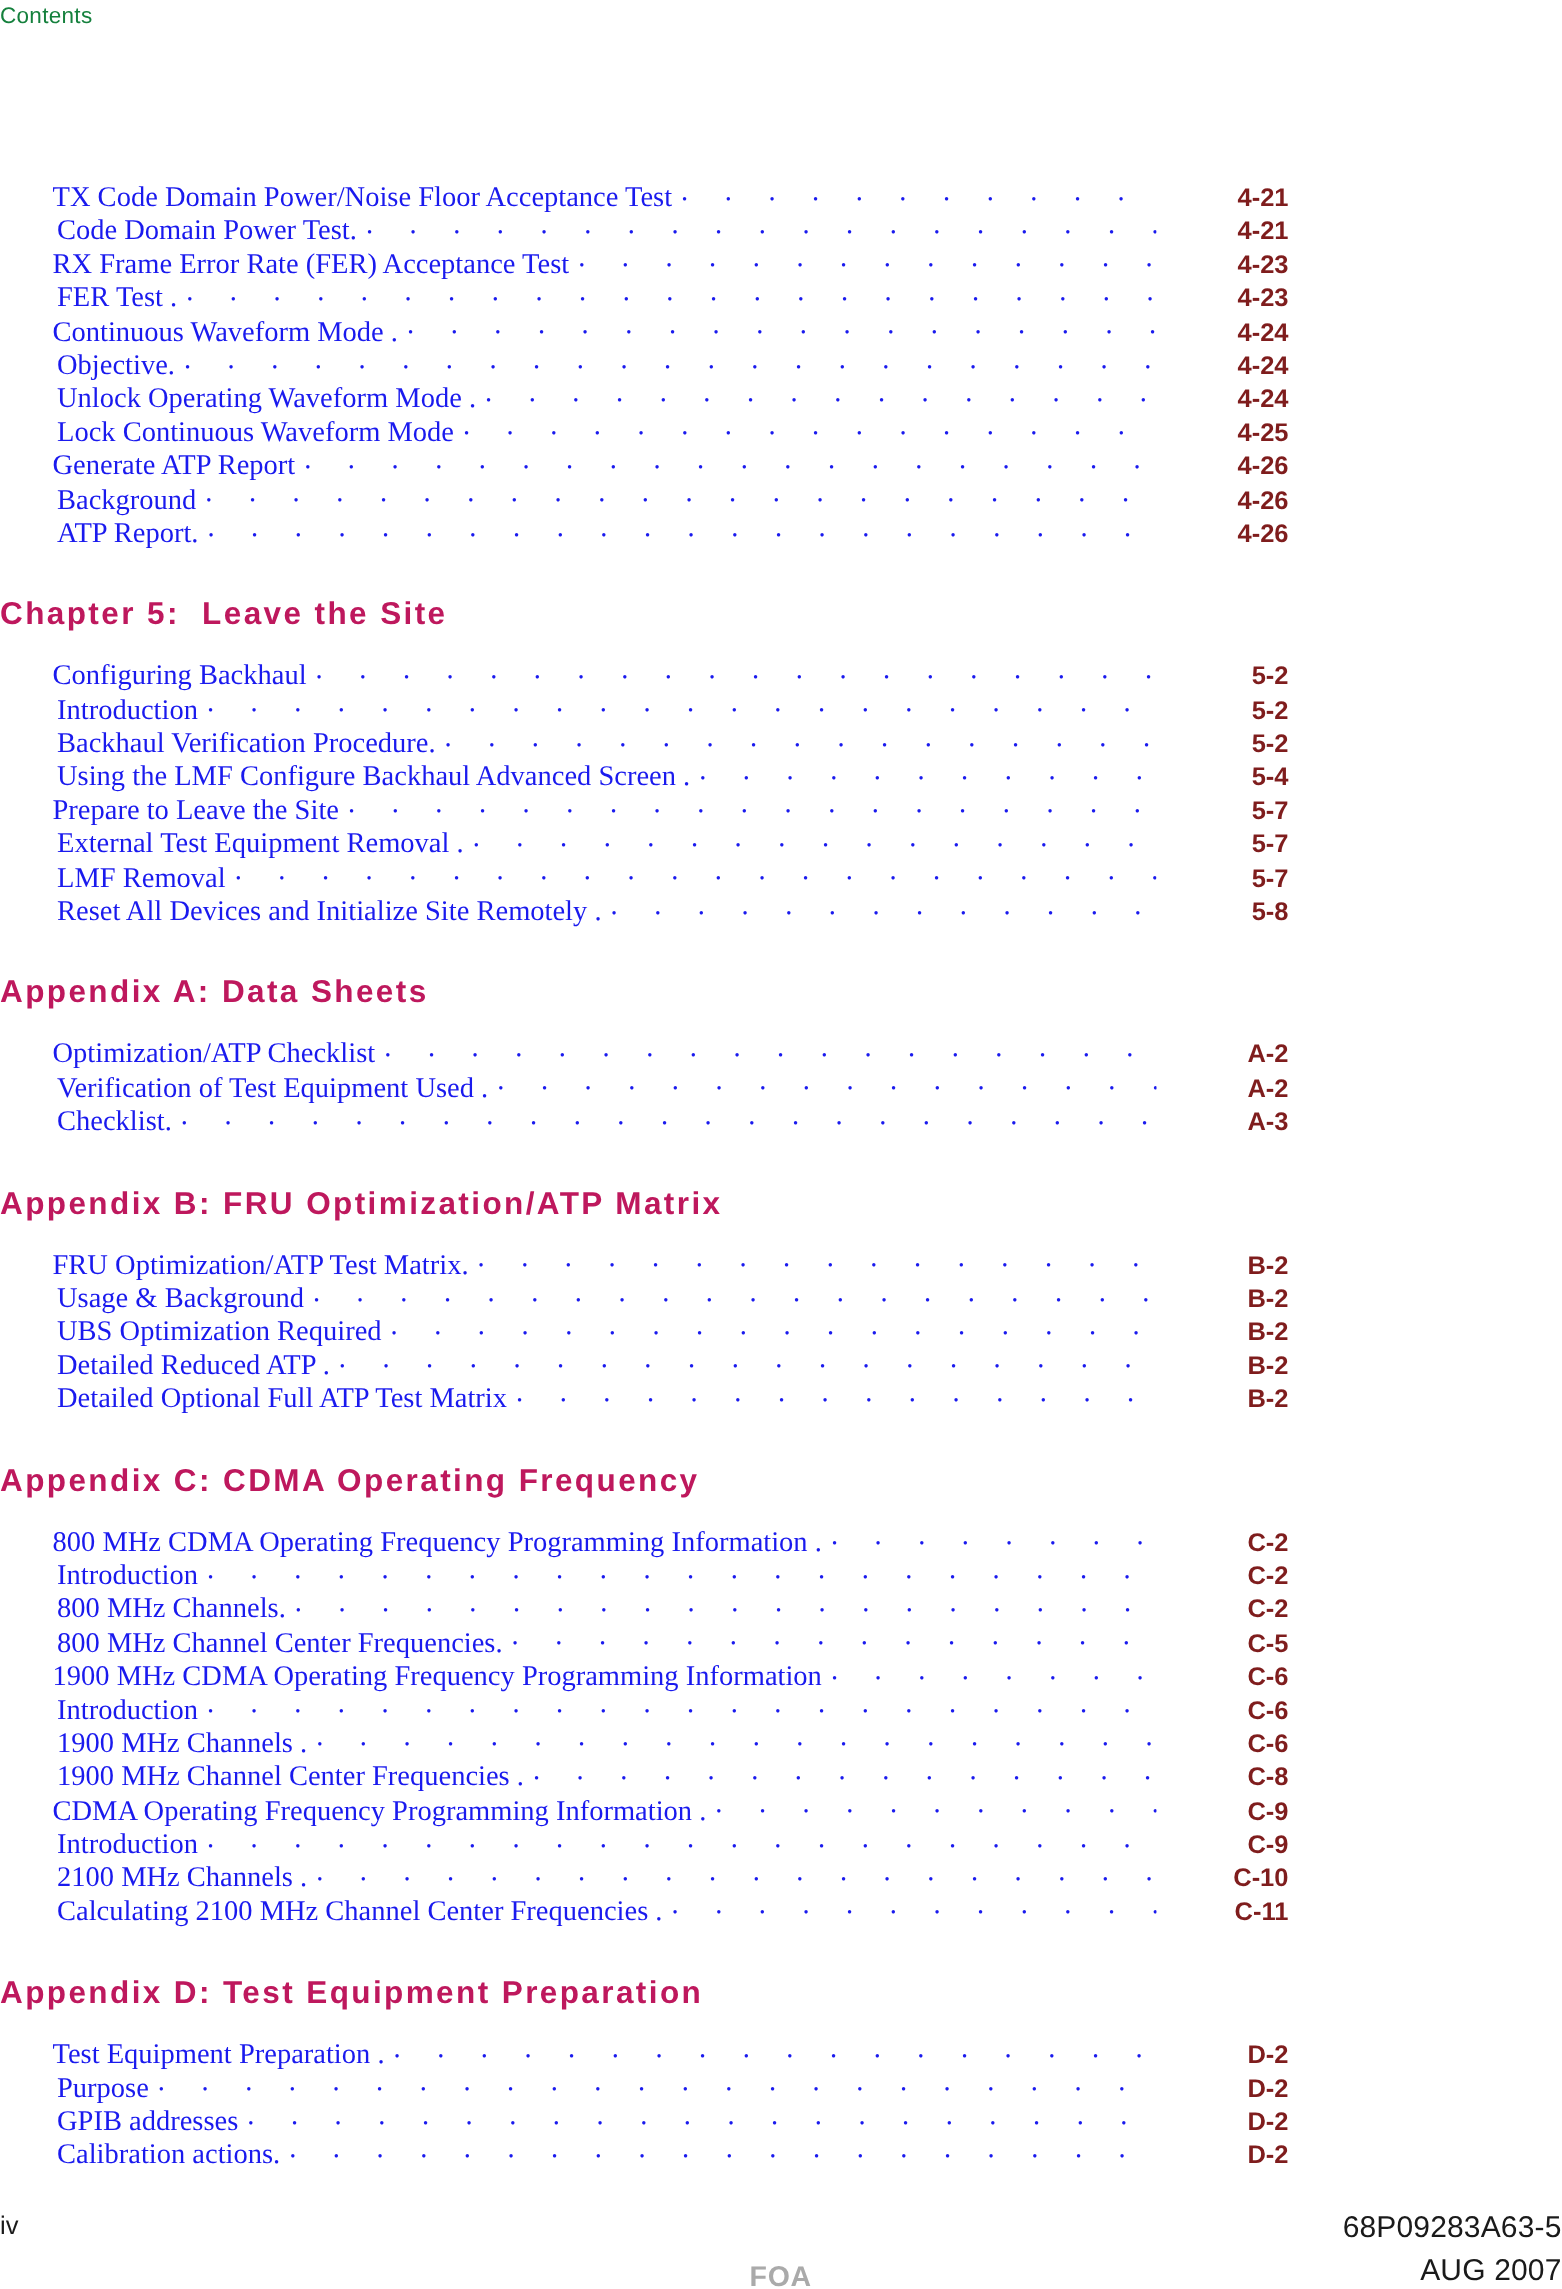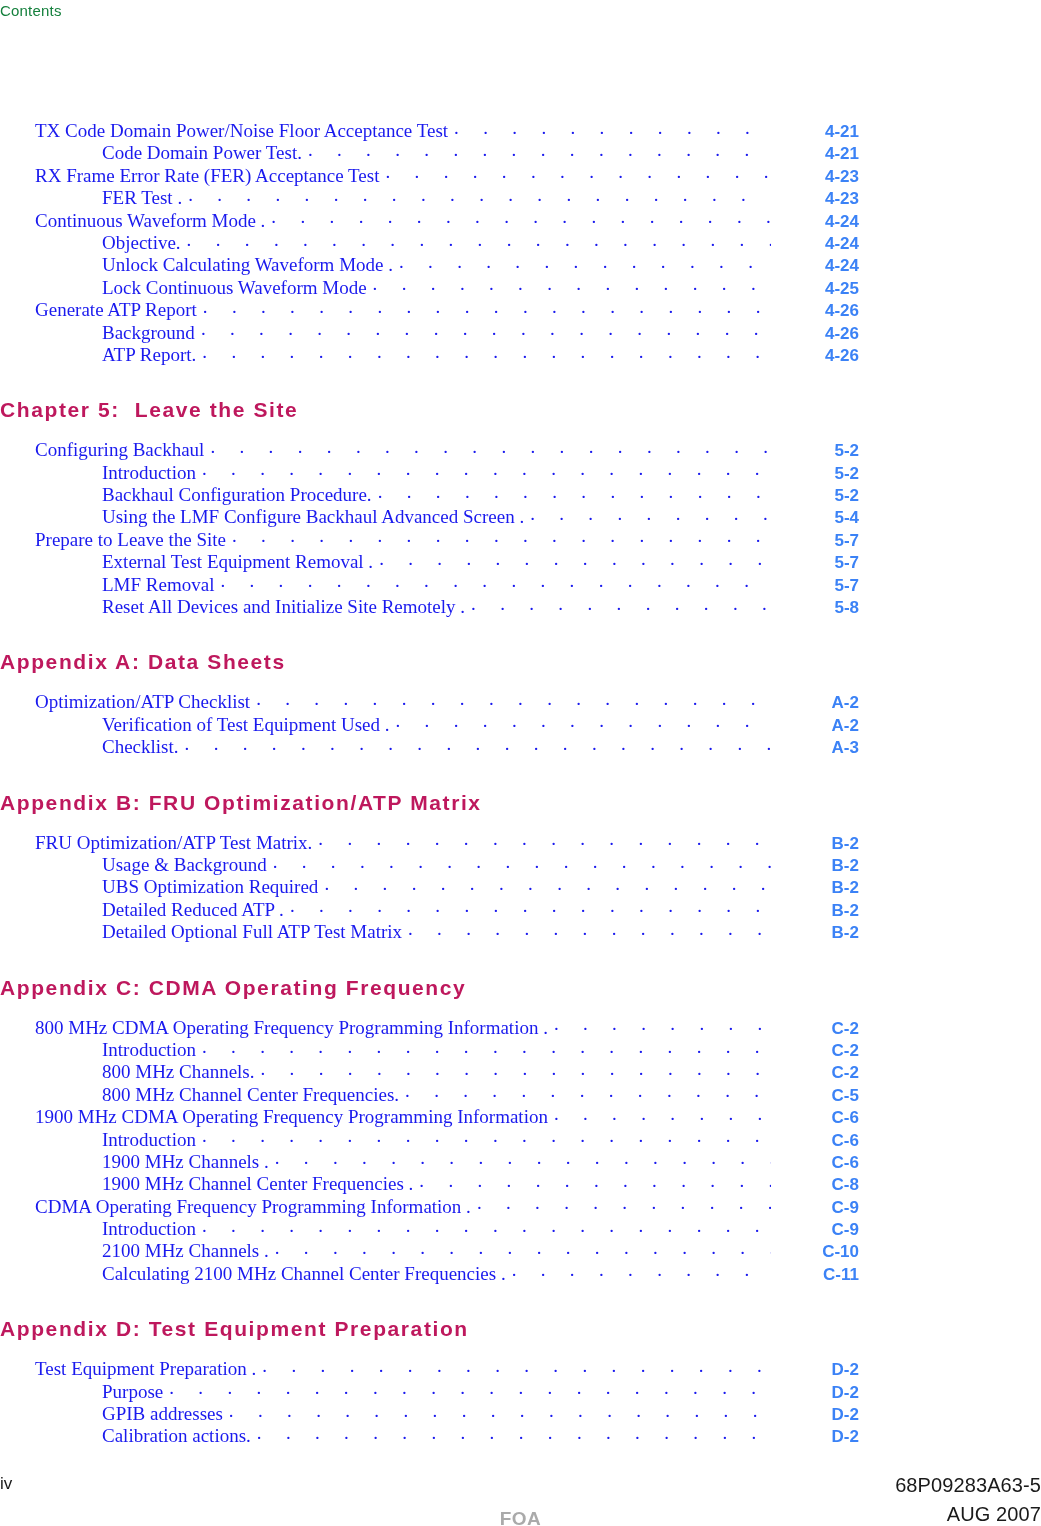--- a/index.html
+++ b/index.html
@@ -76,28 +76,28 @@
     letter-spacing: 9.8px;
     font-size: 19px;
     color: #1a1aee;
     white-space: nowrap;
   }
   .entry .page {
     flex: 0 0 auto;
     font-family: "Liberation Sans", sans-serif;
     font-weight: bold;
     font-size: 17px;
-    color: #3b82f6;
+    color: #7f1d1d;
     text-align: right;
     letter-spacing: 0px;
   }
 
   
   .lvl1 .label { margin-left: 35px; }
-  .lvl2 .label { margin-left: 102px; }
+  .lvl2 .label { margin-left: 38px; }
 
   
   .lvl1 .page { width: 62px; margin-right: 1px; padding-left: 26px; }
   .lvl2 .page { width: 62px; margin-right: 1px; padding-left: 0px; }
   .lvl1 .leader { margin-right: 0px; }
   .lvl2 .leader { margin-right: 26px; }
 
   
   .footer {
     position: absolute;
@@ -170,21 +170,21 @@
       <span class="label">Continuous Waveform Mode .</span>
       <span class="leader"></span>
       <span class="page">4-24</span>
     </div>
     <div class="entry lvl2">
       <span class="label">Objective.</span>
       <span class="leader"></span>
       <span class="page">4-24</span>
     </div>
     <div class="entry lvl2">
-      <span class="label">Unlock Calculating Waveform Mode .</span>
+      <span class="label">Unlock Operating Waveform Mode .</span>
       <span class="leader"></span>
       <span class="page">4-24</span>
     </div>
     <div class="entry lvl2">
       <span class="label">Lock Continuous Waveform Mode</span>
       <span class="leader"></span>
       <span class="page">4-25</span>
     </div>
     <div class="entry lvl1">
       <span class="label">Generate ATP Report</span>
@@ -208,21 +208,21 @@
       <span class="label">Configuring Backhaul</span>
       <span class="leader"></span>
       <span class="page">5-2</span>
     </div>
     <div class="entry lvl2">
       <span class="label">Introduction</span>
       <span class="leader"></span>
       <span class="page">5-2</span>
     </div>
     <div class="entry lvl2">
-      <span class="label">Backhaul Configuration Procedure.</span>
+      <span class="label">Backhaul Verification Procedure.</span>
       <span class="leader"></span>
       <span class="page">5-2</span>
     </div>
     <div class="entry lvl2">
       <span class="label">Using the LMF Configure Backhaul Advanced Screen .</span>
       <span class="leader"></span>
       <span class="page">5-4</span>
     </div>
     <div class="entry lvl1">
       <span class="label">Prepare to Leave the Site</span>

